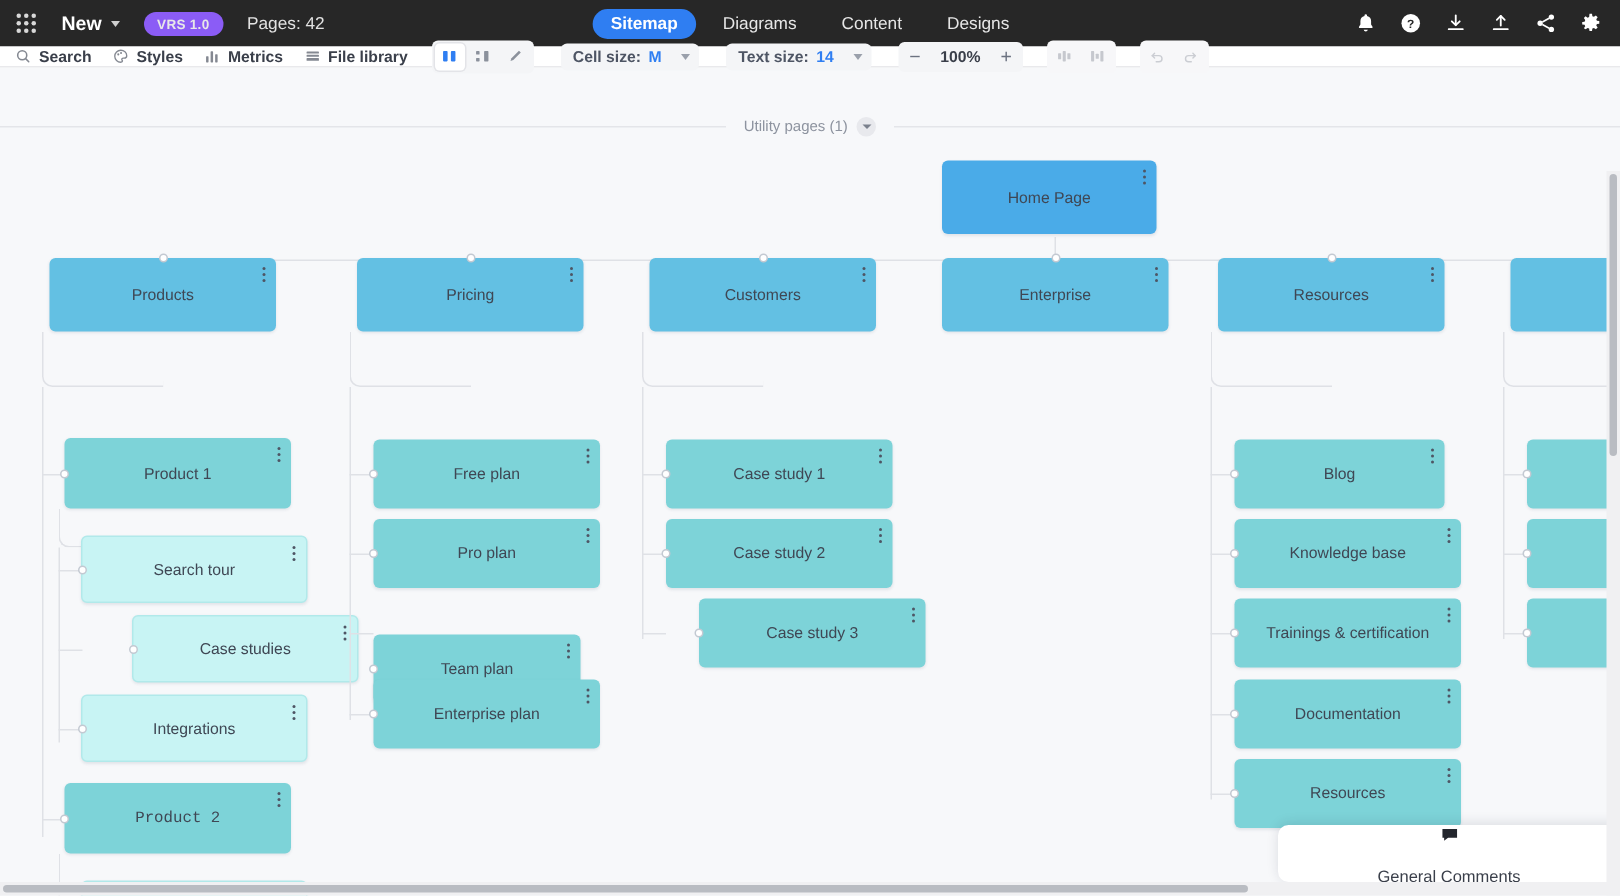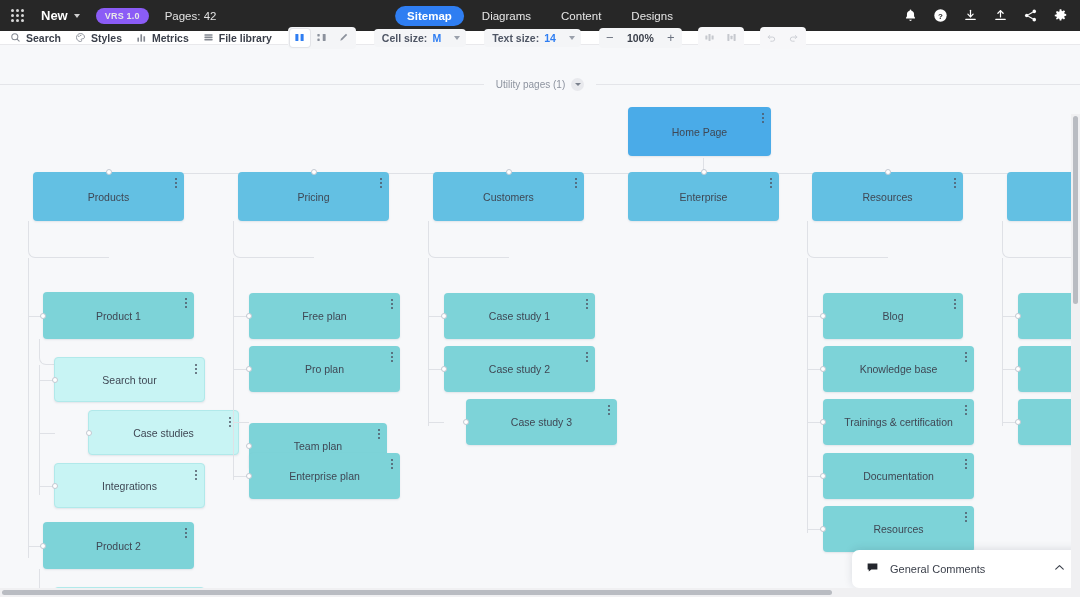--- a/index.html
+++ b/index.html
@@ -87,21 +87,21 @@
   .port.left { left: -3px; top: 50%; margin-top: -3px; }
   .vline { position: absolute; width: 1px; background: #dfe1e6; }
   .hline { position: absolute; height: 1px; background: #dfe1e6; }
   .elbow { position: absolute; border-left: 1px solid #dfe1e6; border-bottom: 1px solid #dfe1e6; border-bottom-left-radius: 7px; }
 
   
   #comments {
     position: absolute; right: 0; bottom: 9px; width: 228px; height: 38px;
     background: #fff; border-radius: 7px 0 0 7px;
     box-shadow: 0 -1px 8px rgba(30,40,60,.13);
-    display: flex; align-items: center; padding: 0 14px; gap: 11px; z-index: 20;
+    display: flex; align-items: center; padding: 0 14px; gap: 11px; z-index: 20; flex-direction: column;
   }
   #comments .ctxt { font-size: 11px; color: #3a3f4a; flex: 1; }
   #comments .cchev { cursor: pointer; }
 
   
   #hscroll { position: absolute; left: 0; bottom: 0; width: 1080px; height: 9px; background: #f0f0f2; z-index: 25; }
   #hthumb { position: absolute; left: 2px; top: 2px; height: 5px; width: 830px; background: #b9bcc2; border-radius: 3px; cursor: pointer; }
   #vscroll { position: absolute; right: 0; top: 57px; width: 9px; height: 531px; background: #f0f0f2; z-index: 25; }
   #vthumb { position: absolute; top: 2px; left: 2px; width: 5px; height: 188px; background: #b9bcc2; border-radius: 3px; cursor: pointer; }
 </style>
@@ -432,21 +432,21 @@
     <div class="node lv4" style="left:54px; top:406px; width:151px; height:45px;">
       <span class="port left"></span>
       <span class="lbl">Integrations</span>
       <span class="dots">
           <b></b>
           <b></b>
           <b></b>
         </span>
     </div>
 
-    <div class="node lv3" style="left:43px; top:465px; width:151px; height:47px;">
+    <div class="node lv3" style="left:43px; top:465px; width:151px; height:47px;font-family:Liberation Mono, monospace;">
       <span class="port left"></span>
       <span class="lbl">Product 2</span>
       <span class="dots">
           <b></b>
           <b></b>
           <b></b>
         </span>
     </div>
     <div class="elbow" style="left:39px; top:512px; width:80px; height:26px;"></div>
     <div class="vline" style="left:39px; top:538px; height:60px;"></div>

